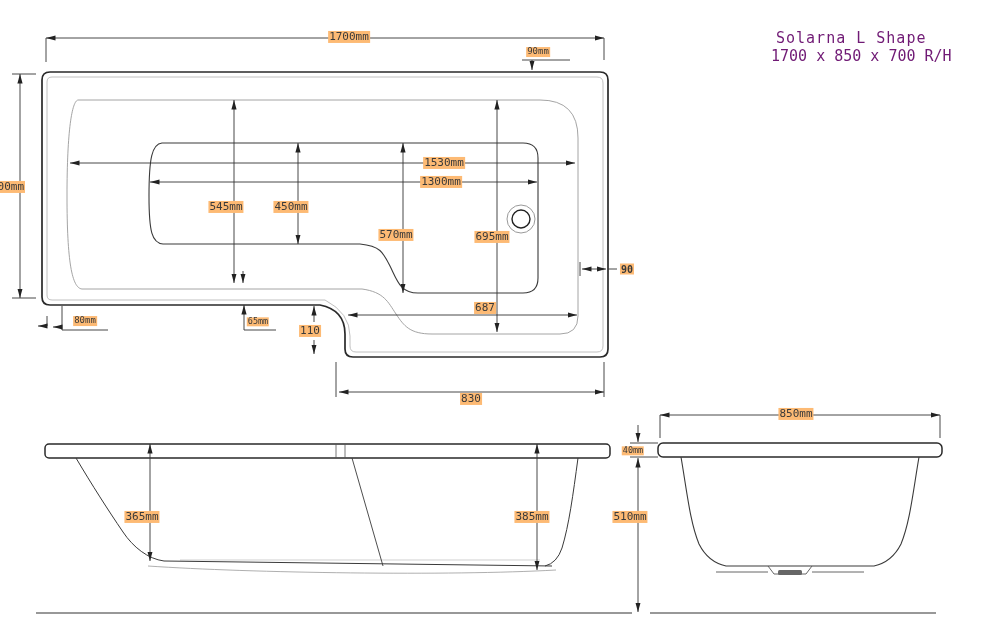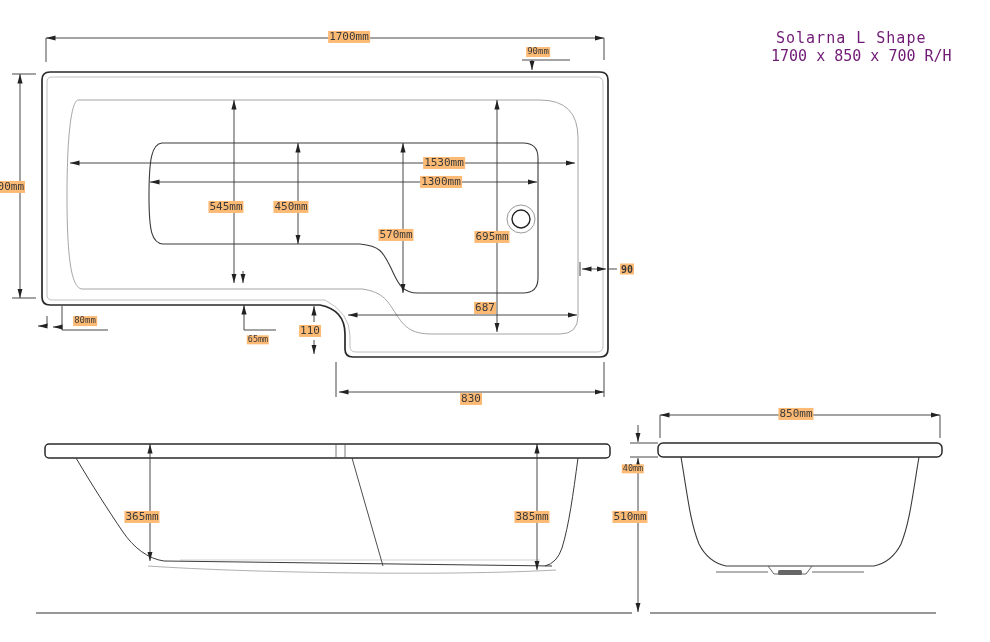--- a/index.html
+++ b/index.html
@@ -9,21 +9,21 @@
     font-family:"DejaVu Sans Mono", monospace;
   }
   svg{position:absolute;left:0;top:0;}
   .dim{
     position:absolute;transform:translate(-50%,-50%);
     font:11px "DejaVu Sans Mono", monospace;color:#3a3a3a;
     background:#fdba74;padding:0 1px;line-height:1.1;white-space:nowrap;
   }
   .s10{font-size:10px;font-weight:bold;}
   .s9{font-size:9px;}
-  .s8{font-size:8.5px;margin-top:18px;}
+  .s8{font-size:8.5px;}
   .anchored{transform:translateY(-50%);}
   .title-line{
     position:absolute;font:15px "DejaVu Sans Mono", monospace;
     color:#701a75;white-space:nowrap;line-height:1.15;
   }
   .ls1{letter-spacing:1px;}
 </style>
 </head>
 <body>
 

